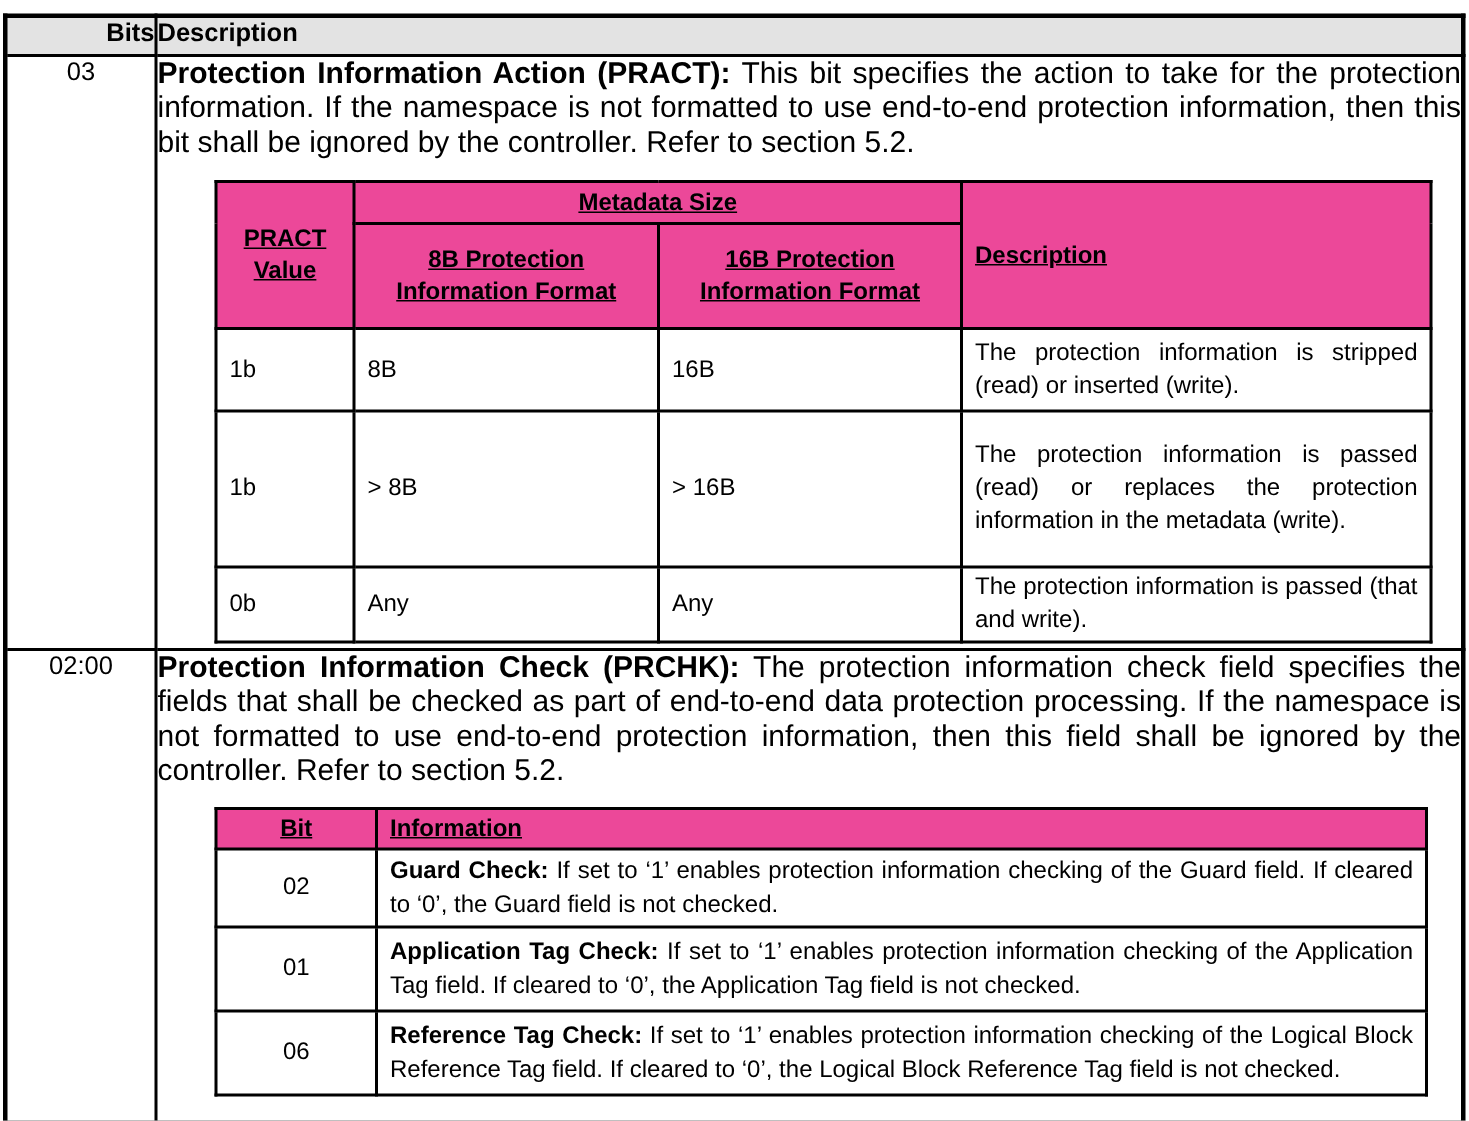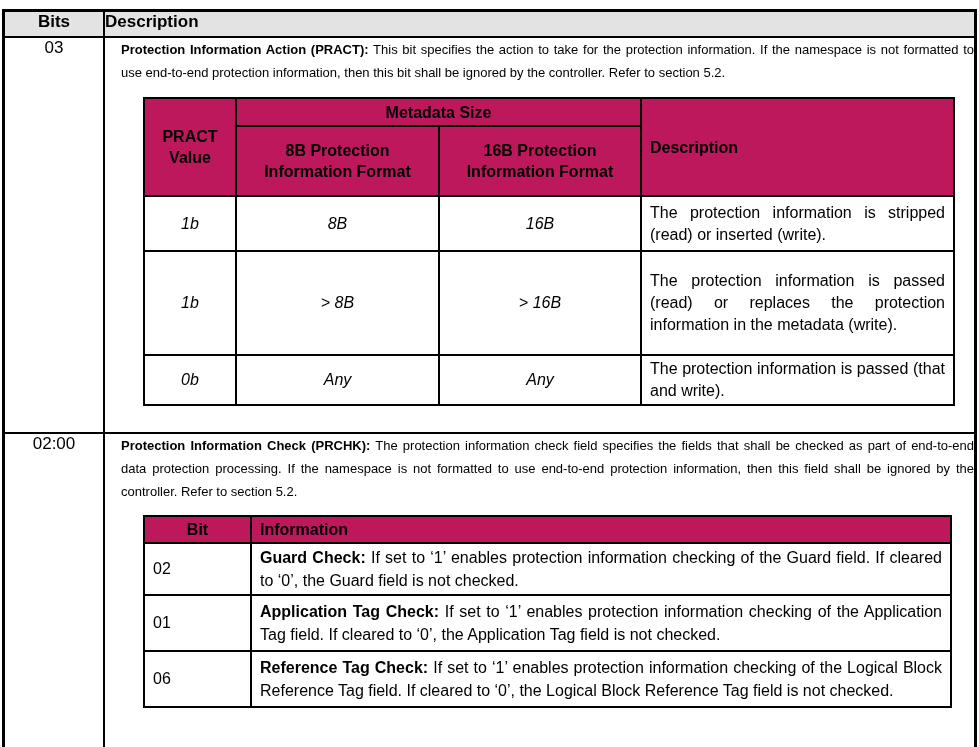--- a/index.html
+++ b/index.html
@@ -10,52 +10,52 @@
   table{border-collapse:collapse;}
   table.main{
     position:absolute;left:2px;top:9px;width:975px;
     border:3px solid #000;table-layout:fixed;
   }
   table.main > tbody > tr > td,
   table.main > tbody > tr > th{
     border:2px solid #000;vertical-align:top;padding:0;
   }
   th.bits-h{width:98px;background:#E3E3E3;font-size:17px;font-weight:bold;
-    text-align:center;vertical-align:middle;height:24px;padding:1px 0;}
+    text-align:right;vertical-align:middle;height:24px;padding:1px 0;}
   th.desc-h{background:#E3E3E3;font-size:17px;font-weight:bold;
     text-align:left;vertical-align:middle;padding:1px 10px;}
   td.bits-cell{
     text-align:center;vertical-align:middle;font-size:17px;
   }
   td.desc-cell{padding:3px 9px 4px 10px;}
   .para{
-    font-size:13px;line-height:23px;text-align:justify;margin:0;padding-left:16px;
+    font-size:20px;line-height:23px;text-align:justify;margin:0;
   }
   .para b{font-weight:bold;}
   
   table.nested{margin:13px 0 0 38px;border:2px solid #000;table-layout:fixed;}
   table.nested td, table.nested th{
     border:2px solid #000;font-size:16px;padding:2px 8px;
   }
-  table.nested th{background:#be185d;font-weight:bold;line-height:21px;}
+  table.nested th{background:#ec4899;font-weight:bold;line-height:21px;text-decoration:underline;}
   table.pract{width:810px;}
   col.c-pval{width:92px;}  col.c-8b{width:203px;}
   col.c-16b{width:202px;}  col.c-pdesc{width:313px;}
   th.center-h{text-align:center;vertical-align:middle;}
   th.left-h{text-align:left;vertical-align:middle;}
-  td.val{text-align:center;vertical-align:middle;font-style:italic;}
+  td.val{vertical-align:middle;}
   td.jdesc{text-align:justify;vertical-align:middle;line-height:22px;padding:3px 8px;}
   tr.r-h1{height:28px;} tr.r-h2{height:70px;}
   tr.r1{height:55px;} tr.r2{height:104px;} tr.r3{height:46px;}
   
   table.prchk{width:807px;margin-top:12px;}
   col.c-bit{width:107px;} col.c-def{width:700px;}
   tr.bh{height:23px;}
   tr.b02{height:49px;} tr.b01{height:56px;} tr.b00{height:56px;}
-  td.bitval{text-align:left;vertical-align:middle;border-radius:17px;}
+  td.bitval{text-align:center;vertical-align:middle;border-radius:17px;}
   td.bitdef{text-align:justify;vertical-align:middle;line-height:23px;padding:2px 10px 3px 10px;}
   td.bitdef b{font-weight:bold;}
   tr.row-03 > td{height:394px;}
   tr.row-0200 > td{height:313px;}
 </style>
 </head>
 <body>
 
 <div class="page">
   <table class="main">

